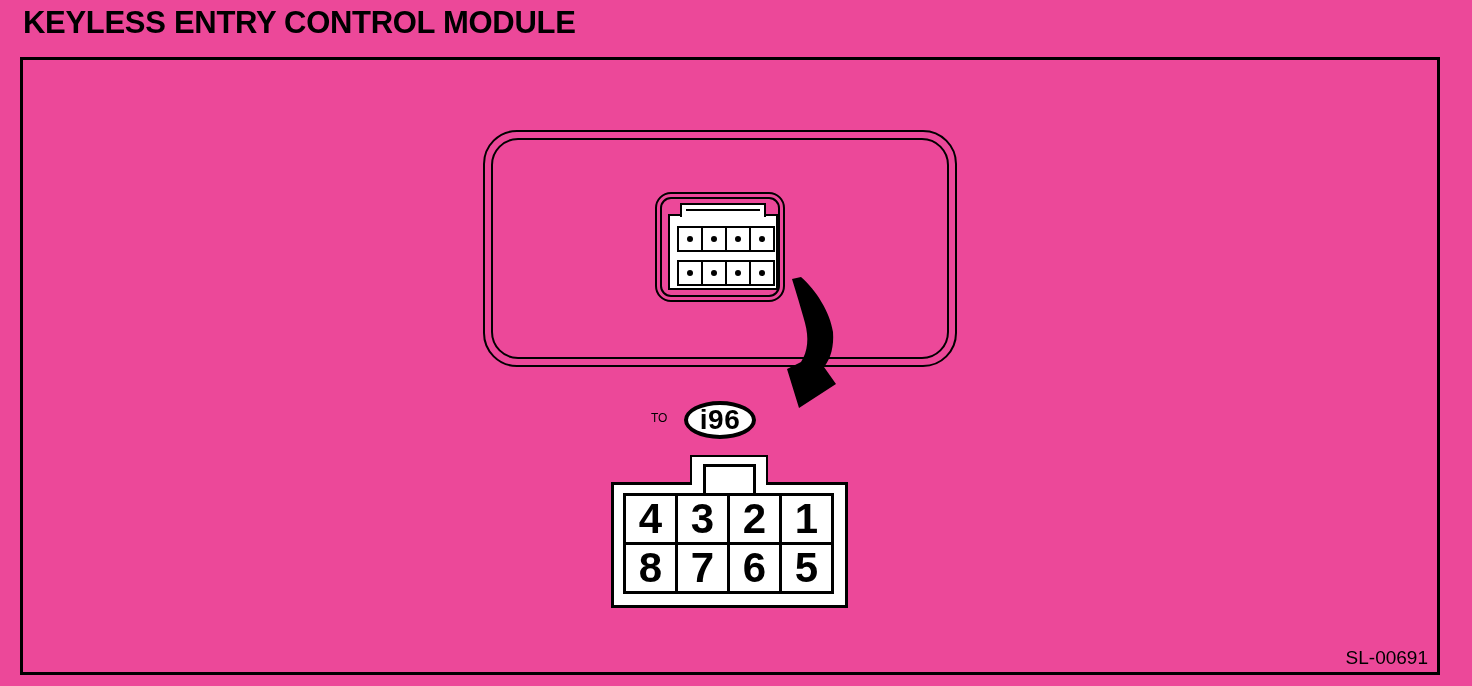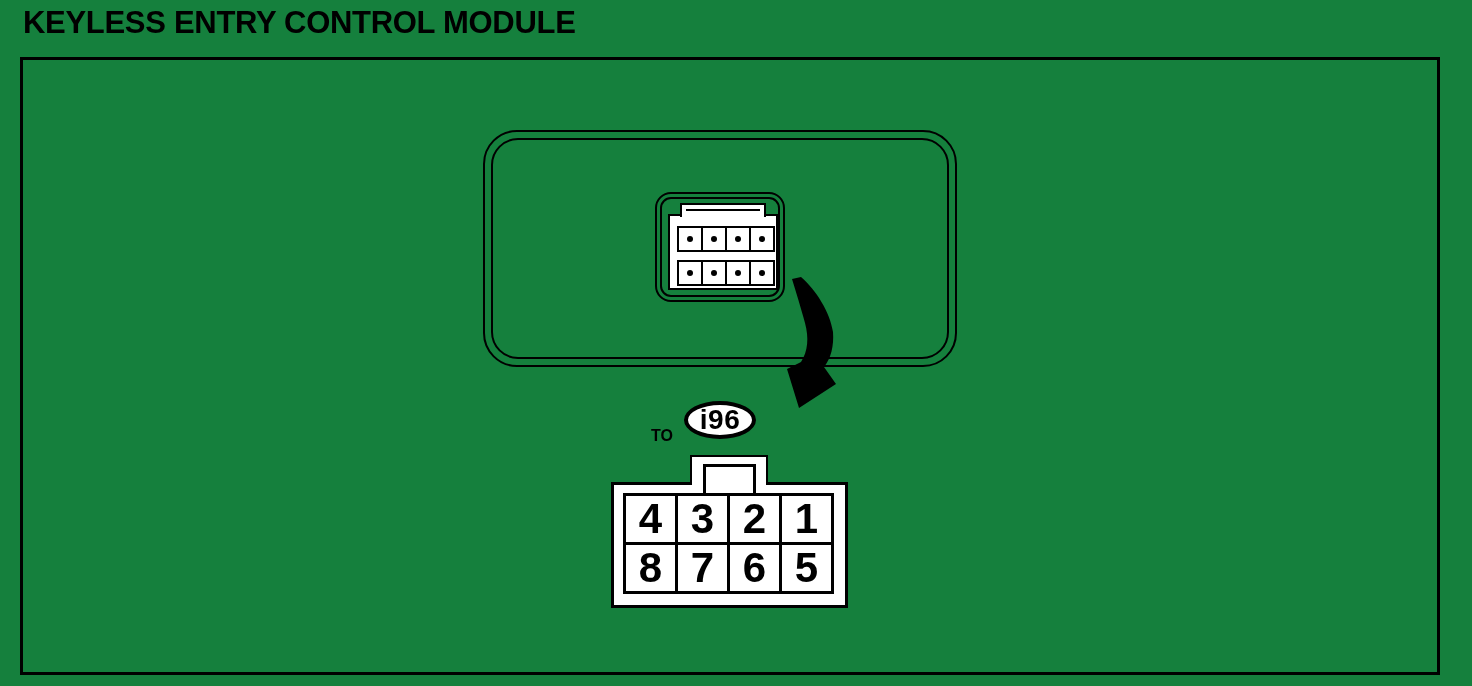--- a/index.html
+++ b/index.html
@@ -1,20 +1,20 @@
 <!DOCTYPE html>
 <html><head>
 <meta charset="utf-8">
 <style>
   html, body { margin: 0; padding: 0; background: #ffffff; }
   .page {
     position: relative;
     width: 1472px;
     height: 686px;
-    background: #15803d;
+    background: #ec4899;
     font-family: "Liberation Sans", sans-serif;
     color: #000000;
     overflow: hidden;
   }
   .title {
     position: absolute;
     left: 23px;
     top: 5px;
     font-size: 31px;
     font-weight: bold;
@@ -131,23 +131,22 @@
     position: absolute;
     left: 770px;
     top: 268px;
     z-index: 5;
   }
   
   .ref-to {
     position: absolute;
     left: 651px;
     top: 411px;
-    font-size: 16px;
-    font-weight: bold;
-    margin-top: 16px;
+    font-size: 12px;
+    font-weight: normal;
   }
   .ref-oval {
     position: absolute;
     left: 684px;
     top: 401px;
     width: 72px;
     height: 38px;
     border: 4px solid #000;
     border-radius: 50%;
     box-sizing: border-box;
@@ -296,14 +295,15 @@
     <div class="pinout-cell">4</div>
     <div class="pinout-cell">3</div>
     <div class="pinout-cell">2</div>
     <div class="pinout-cell">1</div>
     <div class="pinout-cell">8</div>
     <div class="pinout-cell">7</div>
     <div class="pinout-cell">6</div>
     <div class="pinout-cell">5</div>
   </div>
 
+  <div class="fig-code">SL-00691</div>
 
 </div>
 
 </body></html>

